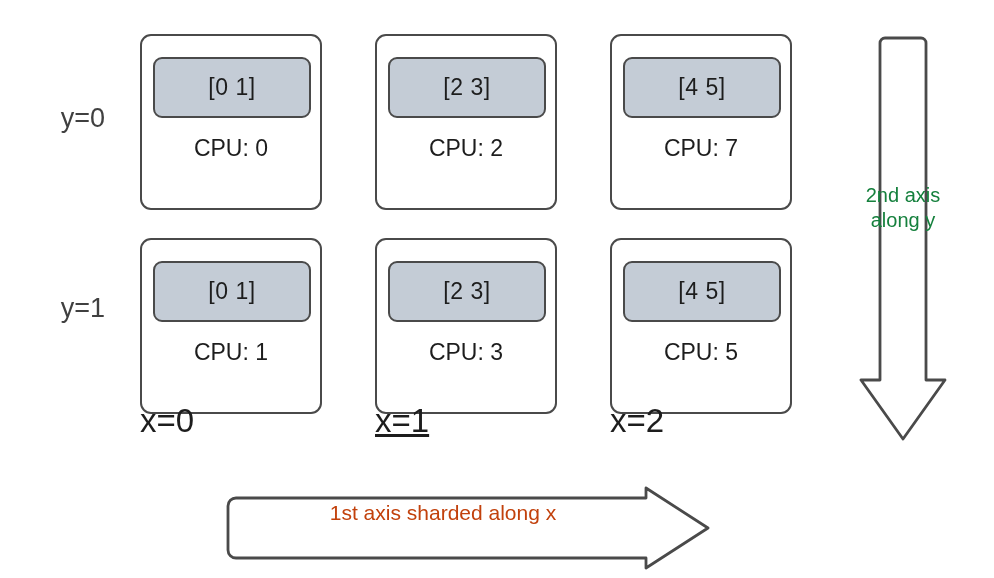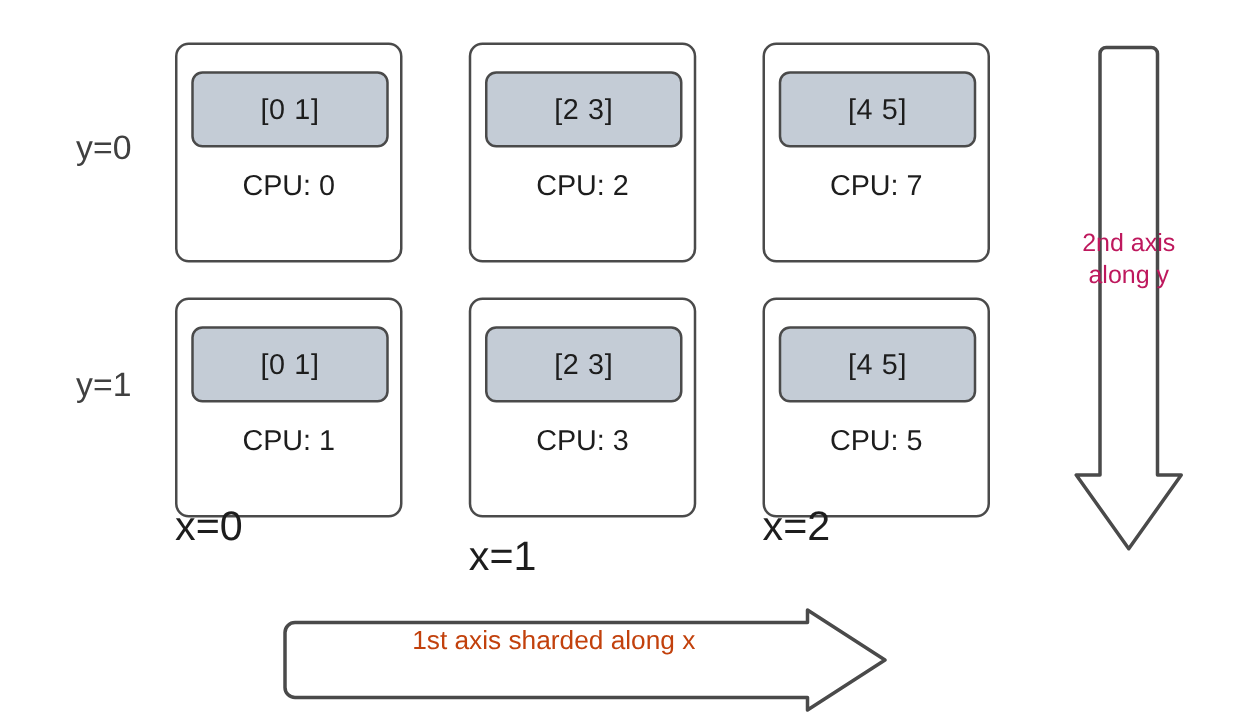--- a/index.html
+++ b/index.html
@@ -99,21 +99,21 @@
   .arrow-v svg, .arrow-h svg { display: block; }
 
   .arrow-v-label {
     position: absolute;
     left: 838px;
     top: 183px;
     width: 130px;
     text-align: center;
     font-size: 20px;
     line-height: 25px;
-    color: #be185d;
+    color: #15803d;
   }
   .arrow-h-label {
     position: absolute;
     left: 228px;
     top: 500px;
     width: 430px;
     text-align: center;
     font-size: 21px;
     line-height: 26px;
     color: #c2410c;
@@ -151,21 +151,21 @@
     <div class="card-inner">[2 3]</div>
     <div class="card-cpu">CPU: 3</div>
   </div>
 
   <div class="card" style="left:610px; top:238px;">
     <div class="card-inner">[4 5]</div>
     <div class="card-cpu">CPU: 5</div>
   </div>
 
   <div class="col-label" style="left:140px; top:404px;">x=0</div>
-  <div class="col-label" style="left:375px; top:428px;">x=1</div>
+  <div class="col-label" style="left:375px; top:404px;text-decoration:underline;">x=1</div>
   <div class="col-label" style="left:610px; top:404px;">x=2</div>
 
   <div class="arrow-v">
     <svg width="100" height="414" viewBox="0 0 100 414" xmlns="http://www.w3.org/2000/svg">
       <path d="M 32 5
                L 68 5
                A 5 5 0 0 1 73 10
                L 73 347
                L 92 347
                L 50 406

